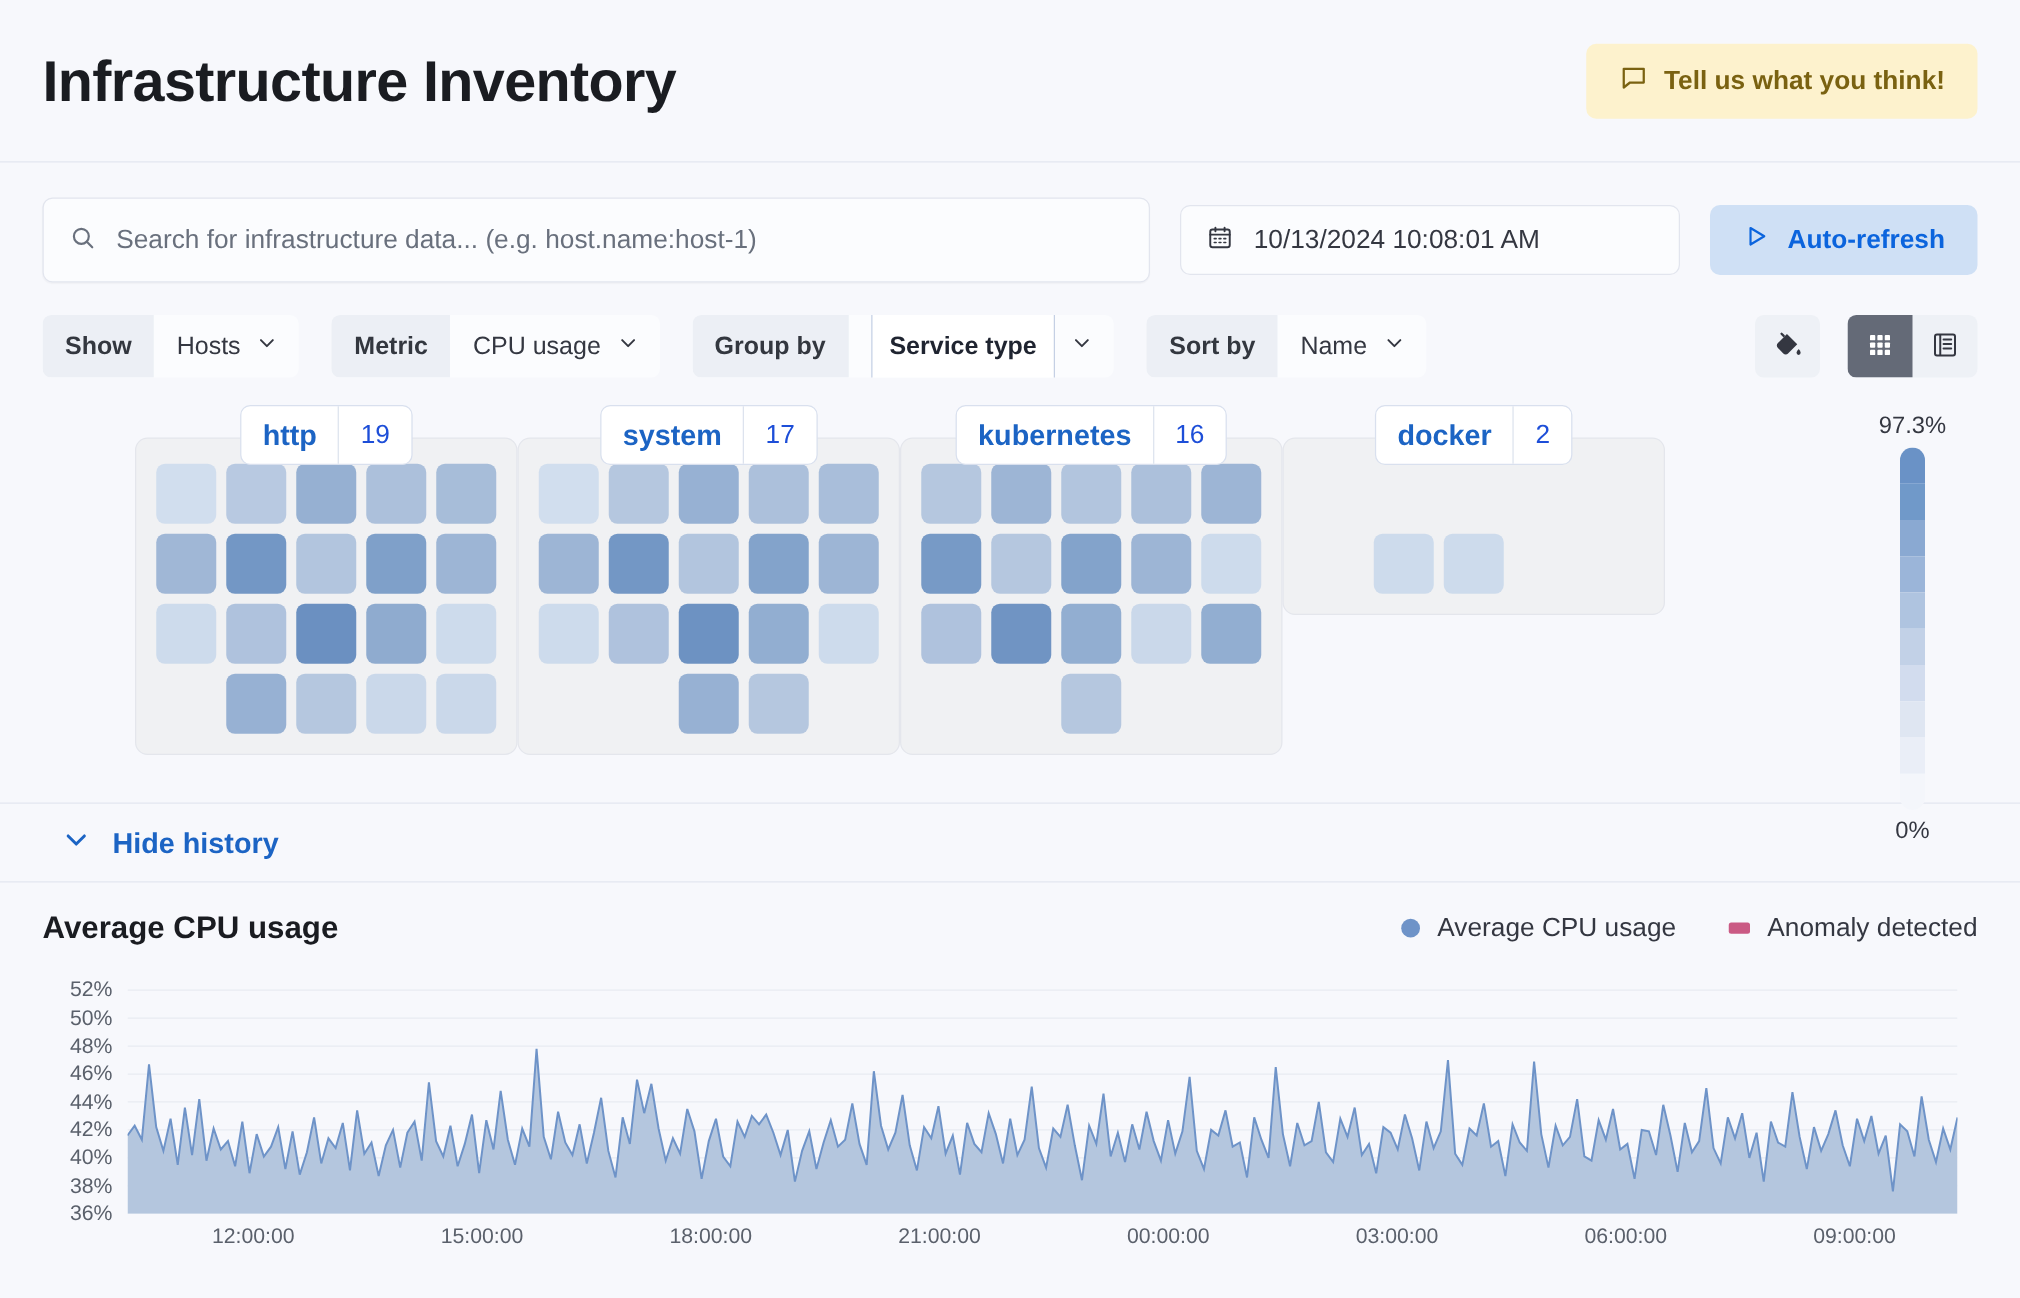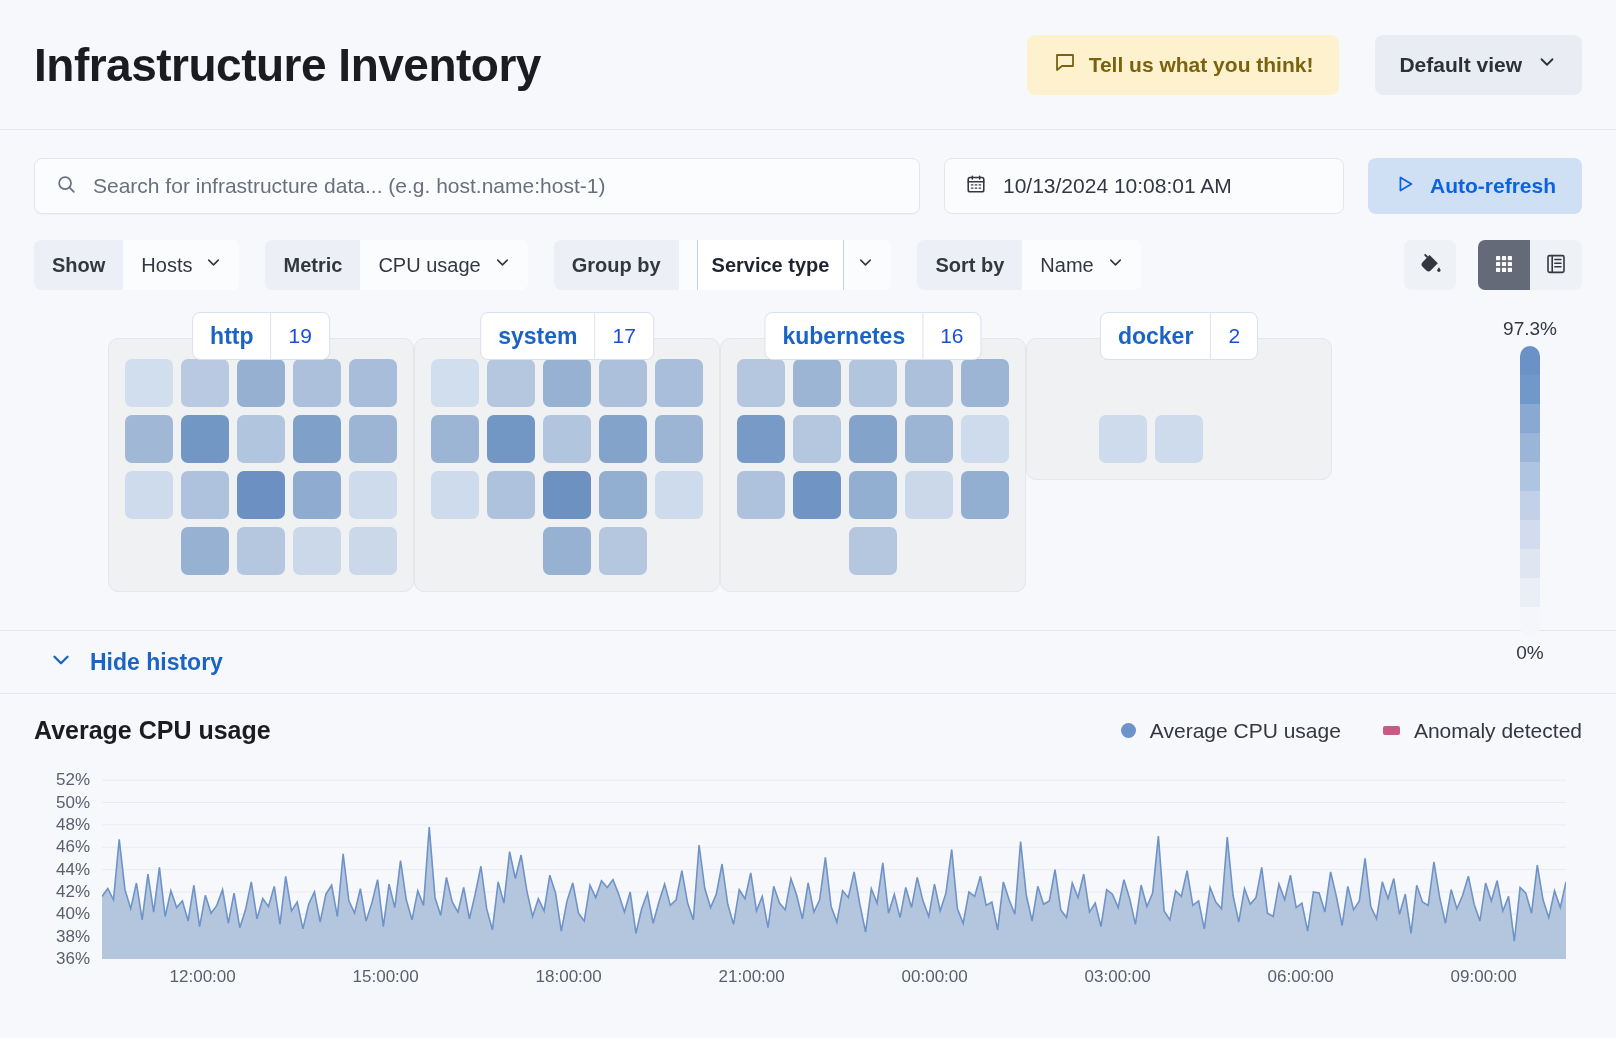--- a/index.html
+++ b/index.html
@@ -65,21 +65,21 @@
     font-family: inherit;
     cursor: pointer;
     white-space: nowrap;
   }
 
   
   .toolbar { padding: 28px 34px 0 34px; }
   .search-row { display: flex; align-items: center; gap: 24px; }
   .search-box {
     flex: 1;
-    height: 56px;
+    height: 68px;
     background: #fbfcfe;
     border: 1px solid #e2e5ee;
     border-radius: 8px;
     display: flex;
     align-items: center;
     padding: 0 20px;
     gap: 16px;
     box-shadow: 0 1px 1px rgba(0,0,0,0.03);
     box-sizing: border-box;
     cursor: text;
@@ -357,28 +357,20 @@
 
     <div class="feedback-badge">
       <span>
         <svg width="24" height="24" viewBox="0 0 24 24" fill="none" stroke="#7a6211" stroke-width="1.8">
           <path d="M4 5h16v11H9l-5 4V5z" stroke-linejoin="round"></path>
         </svg>
       </span>
       <span>Tell us what you think!</span>
     </div>
 
-    <button class="default-view-btn">
-      <span>Default view</span>
-      <span>
-        <svg width="22" height="22" viewBox="0 0 24 24" fill="none" stroke="#2c3039" stroke-width="2">
-          <path d="M6 9l6 6 6-6" stroke-linecap="round" stroke-linejoin="round"></path>
-        </svg>
-      </span>
-    </button>
   </div>
 
   <div class="toolbar">
     <div class="search-row">
 
       <div class="search-box">
         <span>
           <svg width="22" height="22" viewBox="0 0 24 24" fill="none" stroke="#69707d" stroke-width="1.9">
             <circle cx="11" cy="11" r="6.5"></circle>
               <path d="M16 16l4.5 4.5" stroke-linecap="round"></path>

